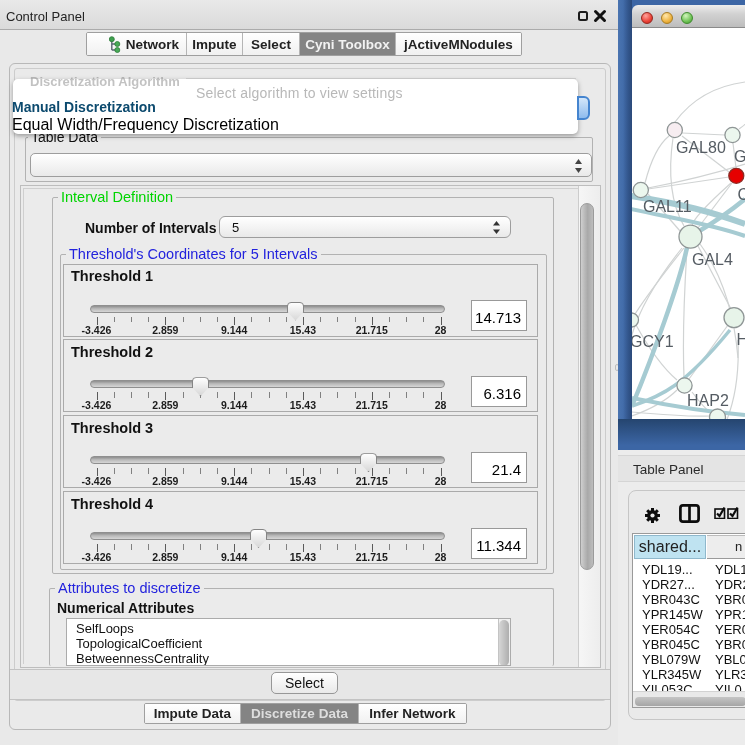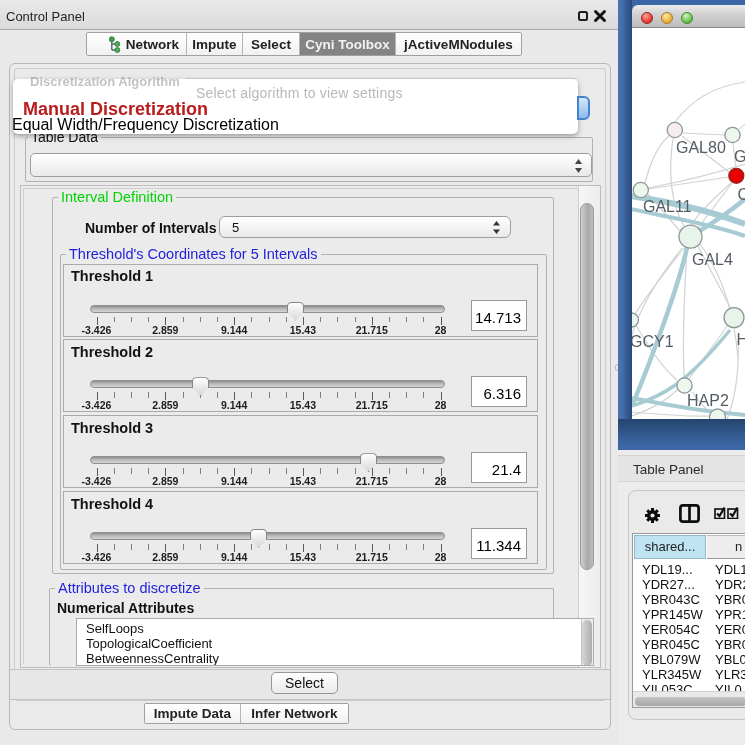--- a/index.html
+++ b/index.html
@@ -214,41 +214,42 @@
     <div class="ticklbl" style="left:307.7px">21.715</div>
     <div class="ticklbl" style="left:376.5px">28</div>
     <div class="thumb" style="left:186.0px"></div>
     <div class="vbox">11.344</div>
   </div>
 
 <div class="group" style="left:49px;top:588px;width:505px;height:78px;border-bottom:none;">
   <div class="glabel" style="background:#ebebeb;color:#2222dd;">Attributes to discretize</div>
 </div>
 <div class="abs" style="left:57px;top:600px;font-size:14px;font-weight:bold;color:#111;">Numerical Attributes</div>
-<div class="abs" style="left:76px;top:618px;width:518px;height:48px;background:#ffffff;border:1px solid #ababab;overflow:hidden;">
+<div class="abs" style="left:66px;top:618px;width:445px;height:48px;background:#ffffff;border:1px solid #ababab;overflow:hidden;">
   <div style="position:absolute;left:9px;top:3px;font-size:13px;color:#111;line-height:14.8px;">SelfLoops<br>TopologicalCoefficient<br>BetweennessCentrality</div>
   <div style="position:absolute;right:0;top:0;width:12px;height:48px;background:#f0f0f0;border-left:1px solid #c4c4c4;"></div>
   <div style="position:absolute;right:1px;top:1px;width:10px;height:46px;border-radius:5px;background:linear-gradient(90deg,#d6d6d6,#aeaeae);"></div>
 </div>
 
 <div class="abs" style="left:10px;top:669px;width:600px;height:31px;background:#e7e7e7;border-top:1px solid #c3c3c3;border-bottom:1px solid #c3c3c3;"></div>
 <div class="abs" style="left:271px;top:672px;width:67px;height:22px;border:1px solid #979797;border-radius:5px;background:linear-gradient(#ffffff,#e9e9e9);text-align:center;font-size:14px;color:#111;line-height:20px;">Select</div>
 
 <div class="tabbar" style="left:144px;top:703px;height:21px;font-size:0;">
   <div class="tab" style="width:96px;">Impute Data</div>
+  <div class="tab sel" style="width:118px;color:#dedede;">Discretize Data</div>
   <div class="tab" style="width:107px;">Infer Network</div>
 </div>
 
 <div class="abs" style="left:615px;top:364px;width:4px;height:7px;border:1px solid #bdbdbd;border-radius:2px;"></div>
 
 <div class="abs" style="left:13px;top:79px;width:565px;height:55px;background:#ffffff;border-radius:5px;box-shadow:0 2px 5px rgba(0,0,0,0.35);"></div>
 <div class="abs" style="left:30px;top:74px;font-size:13px;font-weight:bold;color:rgba(120,120,120,0.45);">Discretization Algorithm</div>
 <div class="abs" style="left:186px;top:78px;width:390px;height:1px;background:rgba(150,150,150,0.3);"></div>
 <div class="abs" style="left:196px;top:85px;font-size:14px;color:#b8b8b8;letter-spacing:0.2px;">Select algorithm to view settings</div>
-<div class="abs" style="left:12px;top:99px;font-size:18px;font-weight:bold;color:#b91c1c;padding-left:11px;">Manual Discretization</div>
+<div class="abs" style="left:12px;top:99px;font-size:14px;font-weight:bold;color:#0c4a6e;">Manual Discretization</div>
 <div class="abs" style="left:12px;top:115.5px;font-size:16px;color:#000;">Equal Width/Frequency Discretization</div>
 
 <div class="abs" style="left:577px;top:96px;width:13px;height:24px;border:2px solid #4484cf;border-radius:0 6px 6px 0;background:linear-gradient(#d4e7fa,#8ebbed);"></div>
 
 <div class="abs" style="left:618px;top:0;width:127px;height:455px;background:linear-gradient(90deg,#4a74b0,#3c66a5 8%);"></div>
 <div class="abs" style="left:623px;top:0;width:9px;height:450px;background:linear-gradient(90deg,rgba(26,45,78,0) ,rgba(26,45,78,0.5));"></div>
 
 <div class="abs" style="left:632px;top:5px;width:113px;height:23px;background:linear-gradient(#ededed,#d2d2d2 40%,#bdbdbd);border-bottom:1px solid #8a8a8a;border-radius:6px 0 0 0;"></div>
 <div class="abs" style="left:641px;top:11.5px;width:12px;height:12px;border-radius:50%;background:radial-gradient(circle at 38% 28%,#ffa49c,#ea3f34 62%,#b62c22);border:0.5px solid #93261e;"></div>
 <div class="abs" style="left:661px;top:11.5px;width:12px;height:12px;border-radius:50%;background:radial-gradient(circle at 38% 28%,#ffe8ad,#edb13d 62%,#c68a1c);border:0.5px solid #a87d22;"></div>
@@ -331,19 +332,19 @@
 </svg>
 
 <svg class="abs" style="left:714px;top:505px;" width="32" height="14" viewBox="0 0 32 14">
   <rect x="1" y="4" width="9.5" height="9.5" fill="none" stroke="#0d0d0d" stroke-width="1.6"></rect>
   <path d="M3 8.5 L5.5 11 L10.5 2.5" stroke="#0d0d0d" stroke-width="2.2" fill="none"></path>
   <rect x="14" y="4" width="9.5" height="9.5" fill="none" stroke="#0d0d0d" stroke-width="1.6"></rect>
   <path d="M16 8.5 L18.5 11 L23.5 2.5" stroke="#0d0d0d" stroke-width="2.2" fill="none"></path>
 </svg>
 
 <div class="abs" style="left:632px;top:533px;width:113px;height:175px;background:#fff;border:1px solid #9a9a9a;border-right:none;overflow:hidden;">
-  <div style="position:absolute;left:1px;top:1px;width:72px;height:24px;background:#bfe3f1;border:1px solid #8fb8cc;text-align:center;font-size:13px;color:#222;line-height:22px;">shared...</div>
+  <div style="position:absolute;left:1px;top:1px;width:72px;height:24px;background:#bfe3f1;border:1px solid #8fb8cc;text-align:center;font-size:16px;color:#222;line-height:22px;">shared...</div>
   <div style="position:absolute;left:74px;top:1px;width:40px;height:24px;background:#ededed;border-top:1px solid #bbb;border-bottom:1px solid #9a9a9a;font-size:13px;color:#222;line-height:22px;padding-left:28px;">n</div>
   <div style="position:absolute;left:9px;top:27.5px;font-size:13px;color:#111;line-height:15px;">YDL19...<br>YDR27...<br>YBR043C<br>YPR145W<br>YER054C<br>YBR045C<br>YBL079W<br>YLR345W<br>YIL053C</div>
   <div style="position:absolute;left:82px;top:27.5px;font-size:13px;color:#111;line-height:15px;">YDL1<br>YDR2<br>YBR0<br>YPR1<br>YER0<br>YBR0<br>YBL0<br>YLR3<br>YIL0</div>
   <div style="position:absolute;left:0px;top:157px;width:113px;height:17px;background:#e9e9e9;border-top:1px solid #d2d2d2;"></div>
   <div style="position:absolute;left:2px;top:163px;width:111px;height:8.5px;border-radius:4px;background:linear-gradient(#c5c5c5,#a5a5a5);"></div>
 </div>
 
 </body></html>

